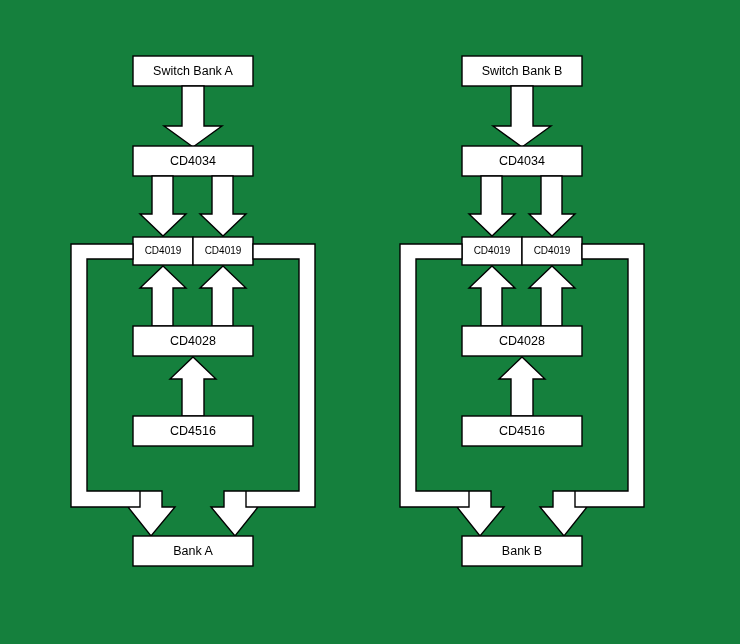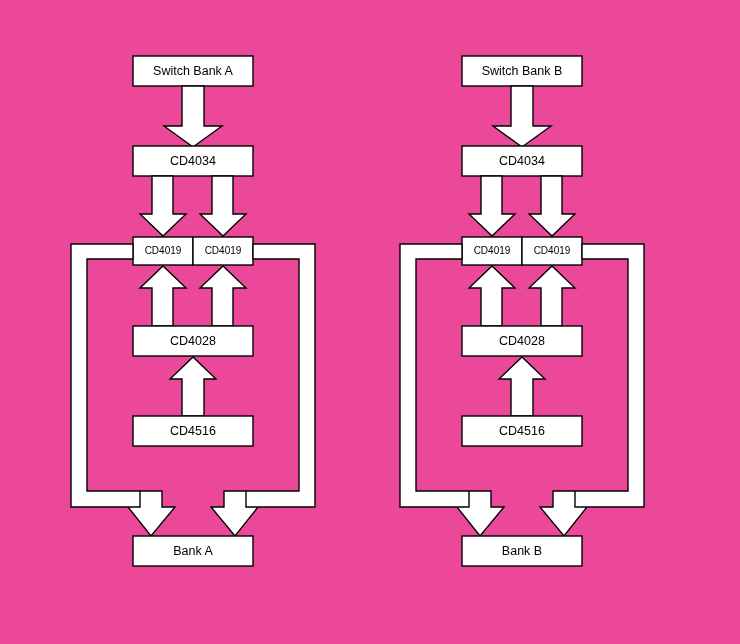--- a/index.html
+++ b/index.html
@@ -1,18 +1,18 @@
 <!DOCTYPE html>
 <html><head>
 <meta charset="utf-8">
 <style>
   html,body{margin:0;padding:0;background:#ffffff;}
   body{width:740px;height:644px;overflow:hidden;
        font-family:"Liberation Sans","DejaVu Sans",sans-serif;}
-  #canvas{position:relative;width:740px;height:644px;background:#ec4899;}
+  #canvas{position:relative;width:740px;height:644px;background:#15803d;}
   svg#diagram{position:absolute;left:0;top:0;width:740px;height:644px;display:block;}
   .box{fill:#ffffff;stroke:#000000;stroke-width:1.4;}
   .arrow{fill:#ffffff;stroke:#000000;stroke-width:1.4;stroke-linejoin:miter;}
   .lbl{font-family:"Liberation Sans","DejaVu Sans",sans-serif;
        fill:#000000;text-anchor:middle;dominant-baseline:middle;}
   .lbl-lg{font-size:12.5px;}
   .lbl-sm{font-size:10px;}
 </style>
 </head>
 <body>

